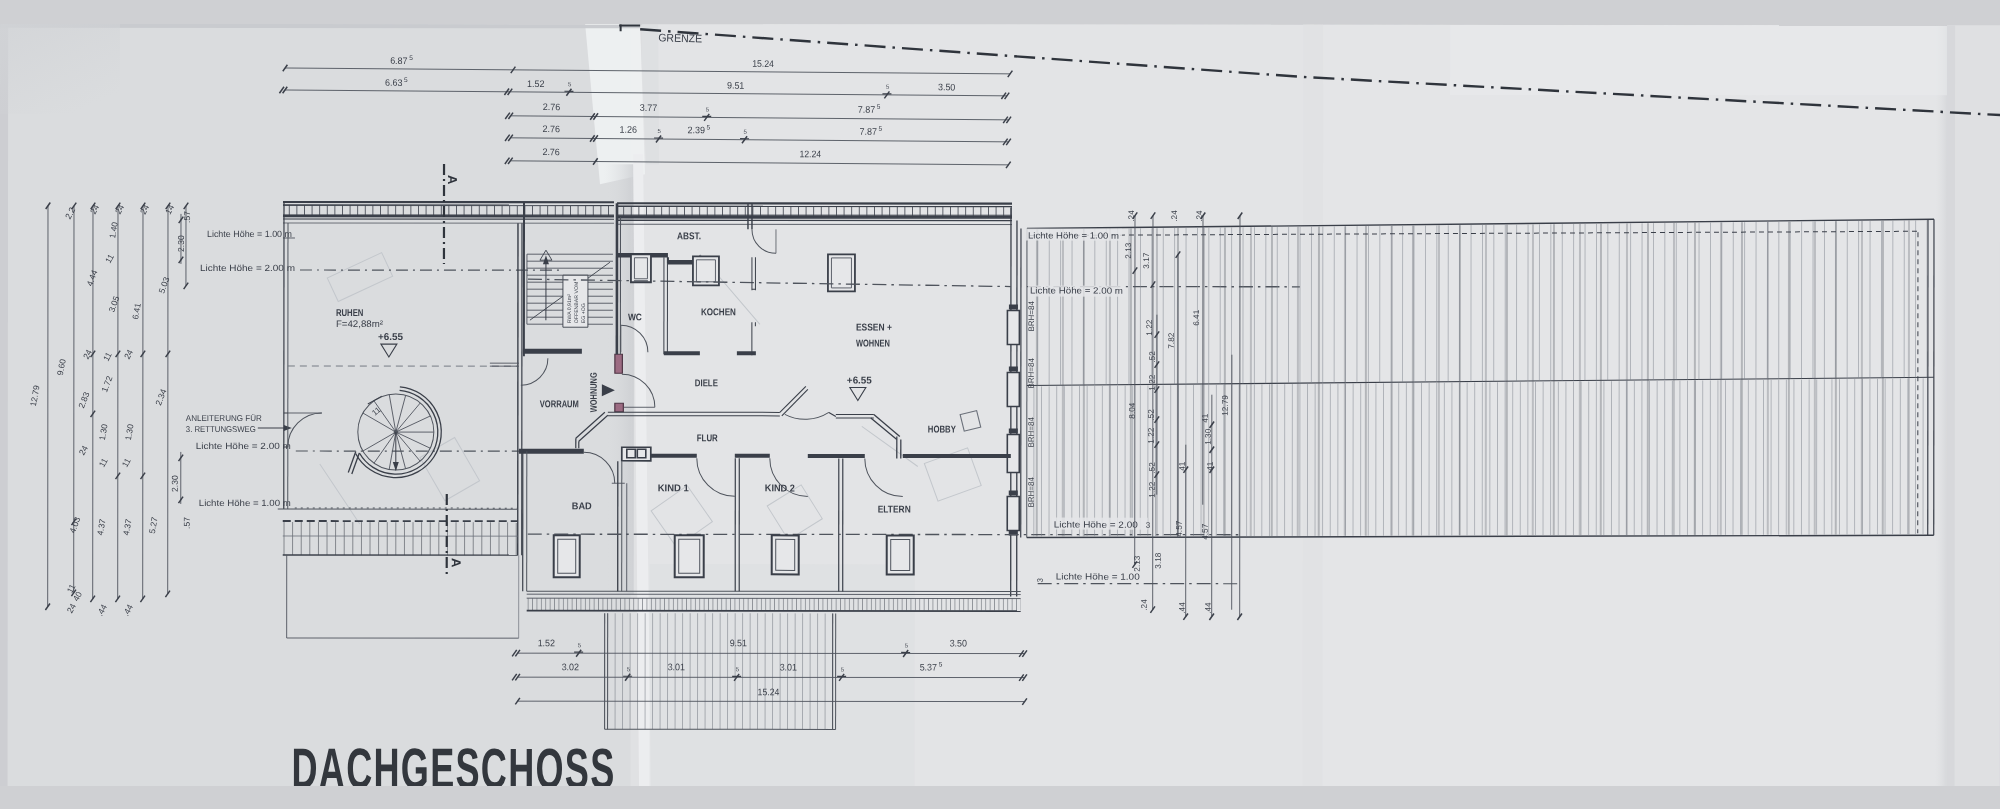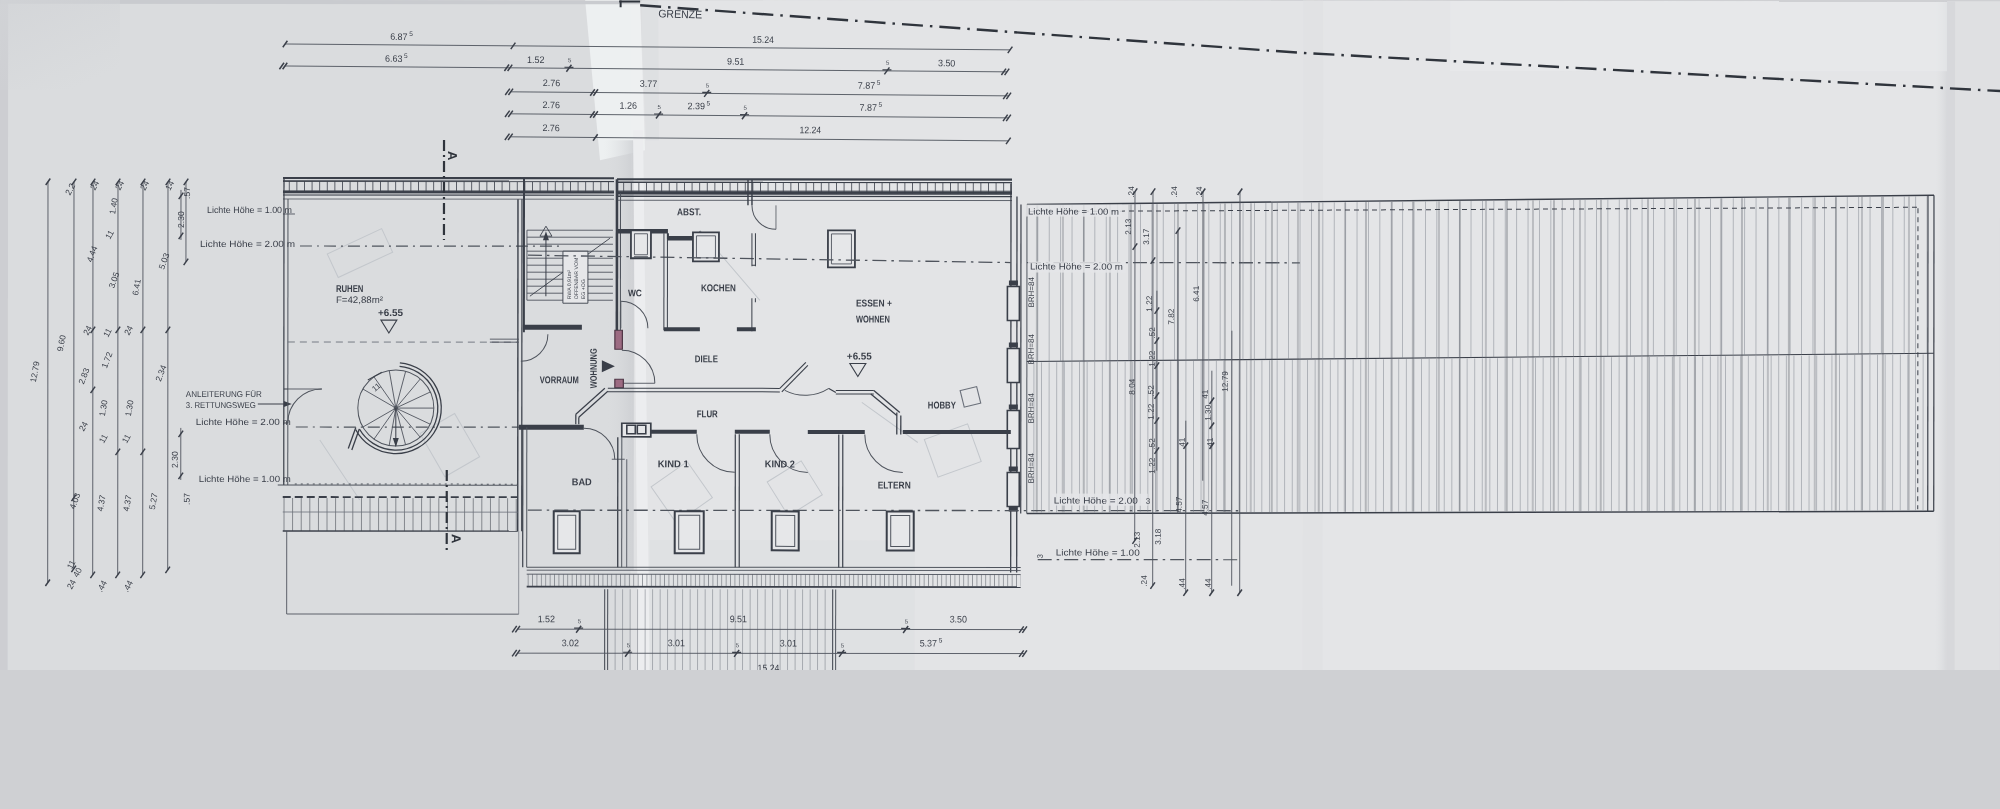--- a/index.html
+++ b/index.html
@@ -1,15 +1,15 @@
 <!DOCTYPE html>
 <html><head><meta charset="utf-8"><style>
 html,body{margin:0;padding:0;background:#cfd0d3;}
 *{font-family:"Liberation Sans",sans-serif;}
-#pg{position:relative;width:2000px;height:670px;overflow:hidden;transform:translateZ(0);}
+#pg{position:relative;width:2000px;height:762px;overflow:hidden;transform:translateZ(0);margin-top:24px;}
 </style></head><body>
 <div id="pg">
 <svg width="2000" height="809" viewBox="0 0 2000 809" style="text-rendering:geometricPrecision">
 <g transform="rotate(0.045 300 180)">
 <defs>
 <pattern id="cells" width="7.6" height="12" patternUnits="userSpaceOnUse">
             <rect width="7.6" height="12" fill="none"></rect>
             <line x1="0" y1="0" x2="0" y2="12" stroke="#3a3f49" stroke-width="1.6"></line>
             <line x1="0" y1="0.8" x2="7.6" y2="0.8" stroke="#3a3f49" stroke-width="1.6"></line>
             <line x1="0" y1="11.2" x2="7.6" y2="11.2" stroke="#3a3f49" stroke-width="1.6"></line>

